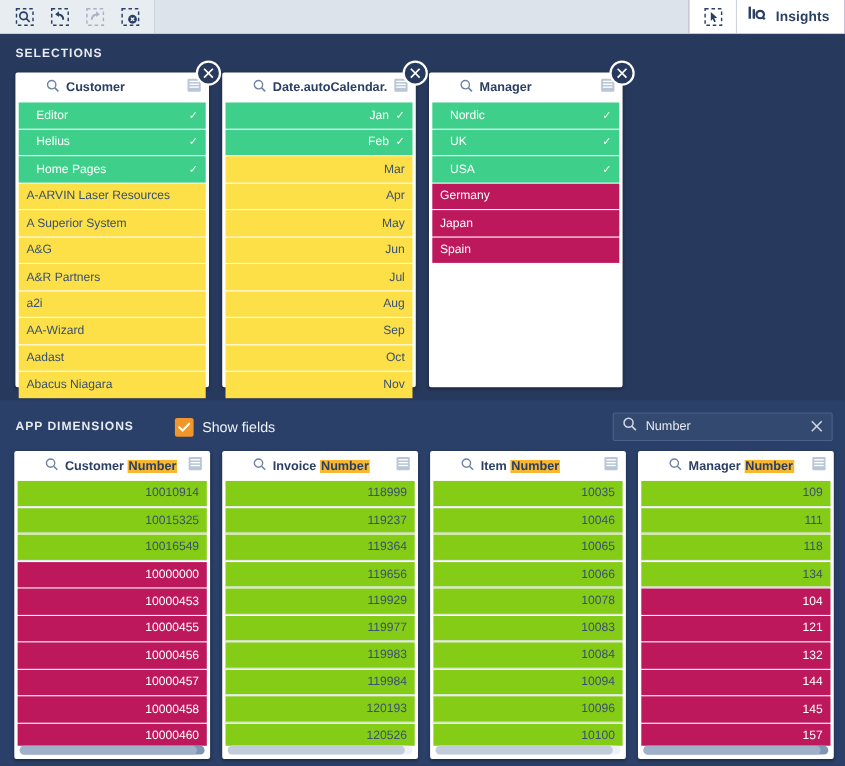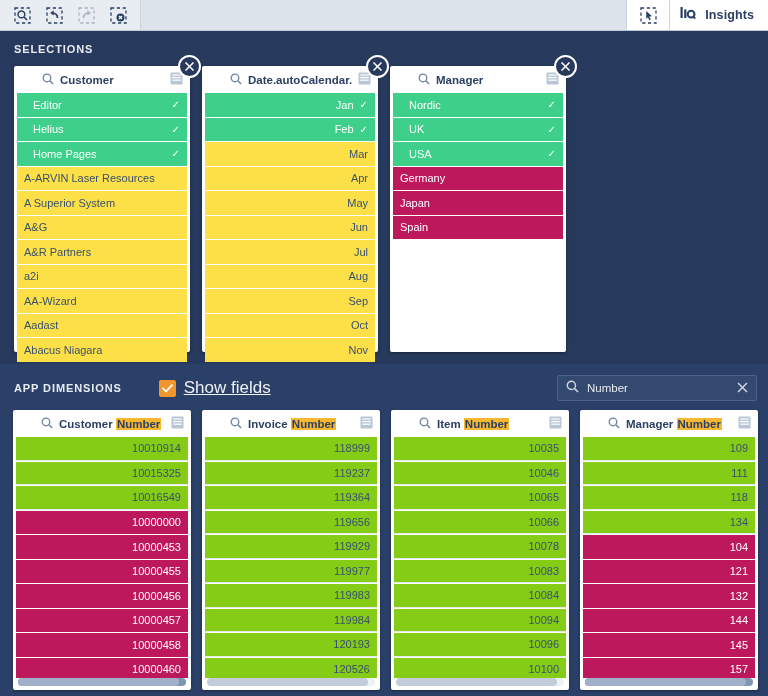--- a/index.html
+++ b/index.html
@@ -169,21 +169,21 @@
     margin-left: 37px;
     cursor: pointer;
   }
   .cbx {
     width: 17px; height: 17px;
     background: #f0962d;
     border-radius: 2px;
     display: flex; align-items: center; justify-content: center;
   }
   .cbx svg { display: block; }
-  .showfields .t { color: #eef1f5; font-size: 17px; text-decoration: underline; }
+  .showfields .t { color: #eef1f5; font-size: 13px; }
   .dim-search {
     position: absolute;
     right: 11px; top: 11px;
     width: 200px; height: 26px;
     background: #34496f;
     border: 1px solid #4c618a;
     border-radius: 2px;
     display: flex; align-items: center;
     padding: 0 8px;
     gap: 8px;

